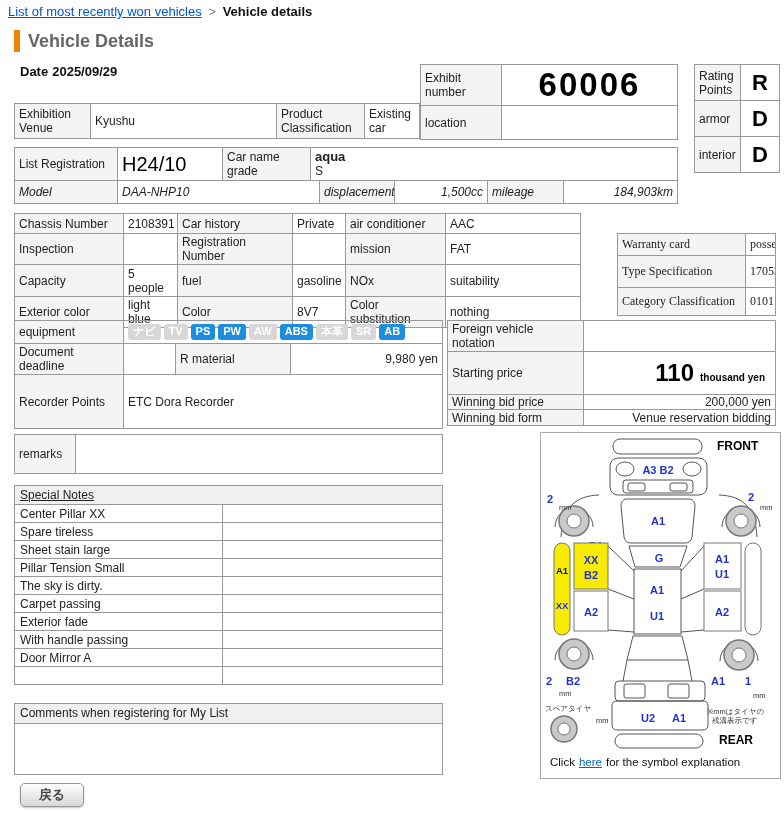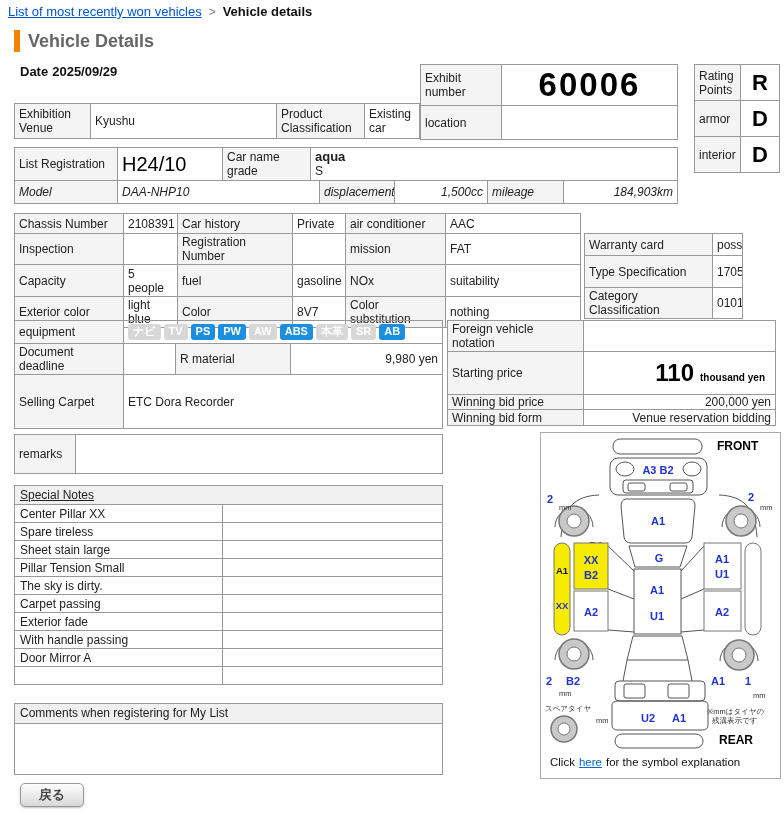--- a/index.html
+++ b/index.html
@@ -41,21 +41,21 @@
 
   #tbl-reg1 { left:14px; top:147px; width:664px; }
   #tbl-reg1 td { height:33px; }
   .firstreg { font-size:20px; color:#000; }
   .carname b { font-size:13px; } .carname div { line-height:1.15; }
 
   #tbl-reg2 { left:14px; top:180px; width:664px; }
   #tbl-reg2 td { height:23px;font-style:italic; }
 
   #tbl-main { left:14px; top:213px; width:567px; }
-  #tbl-side { left:584px; top:233px; width:159px; }
+  #tbl-side { left:617px; top:233px; width:159px;font-family:Liberation Serif, serif; }
 
   #tbl-equip { left:14px; top:320px; width:429px; }
   .bdg { display:inline-block; font-size:11px; font-weight:bold; color:#fff;
          padding:1px 5px 2px; border-radius:3px; margin-right:3px; line-height:13px; }
   .bdg.on  { background:#1b8ee0; }
   .bdg.off { background:#d7d7d7; }
 
   #tbl-price { left:447px; top:320px; width:329px; }
   .big-price { font-size:24px; font-weight:bold; color:#000; }
   .price-unit { font-size:10px; font-weight:bold; margin-left:6px; color:#000; }
@@ -283,21 +283,21 @@
         <span class="bdg off">ナビ</span><span class="bdg off">TV</span><span class="bdg on">PS</span><span class="bdg on">PW</span><span class="bdg off">AW</span><span class="bdg on">ABS</span><span class="bdg off">本革</span><span class="bdg off">SR</span><span class="bdg on">AB</span>
       </td>
     </tr>
     <tr style="height:21px">
       <td class="lbl">Document deadline</td>
       <td></td>
       <td class="lbl">R material</td>
       <td class="rt">9,980 yen</td>
     </tr>
     <tr style="height:54px">
-      <td class="lbl">Selling Carpet</td>
+      <td class="lbl">Recorder Points</td>
       <td colspan="3">ETC Dora Recorder</td>
     </tr>
   </tbody>
     </table>
 
   <table id="tbl-price" class="abs">
     <colgroup>
         <col style="width:136px">
         <col>
       </colgroup>

